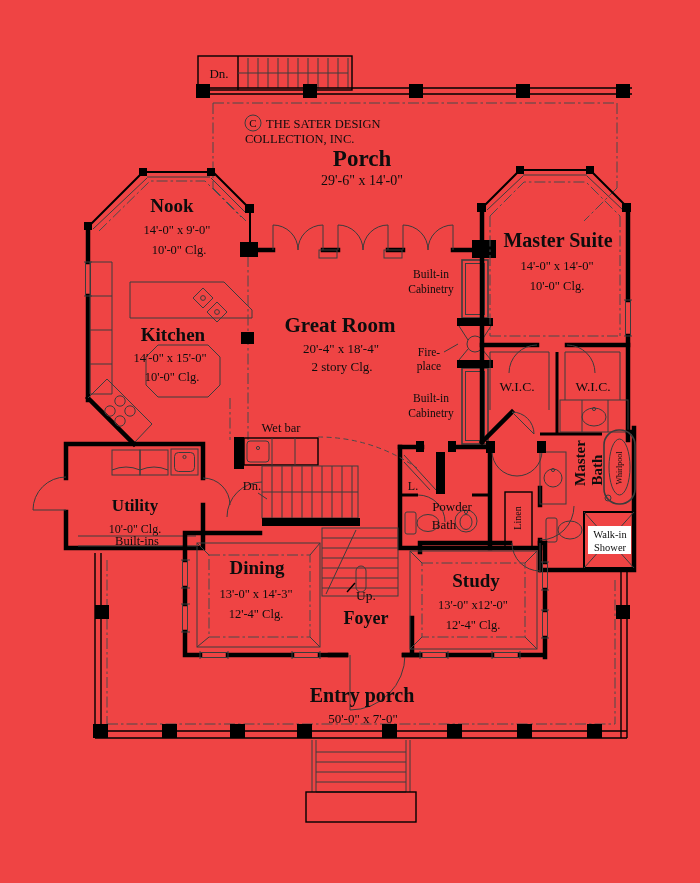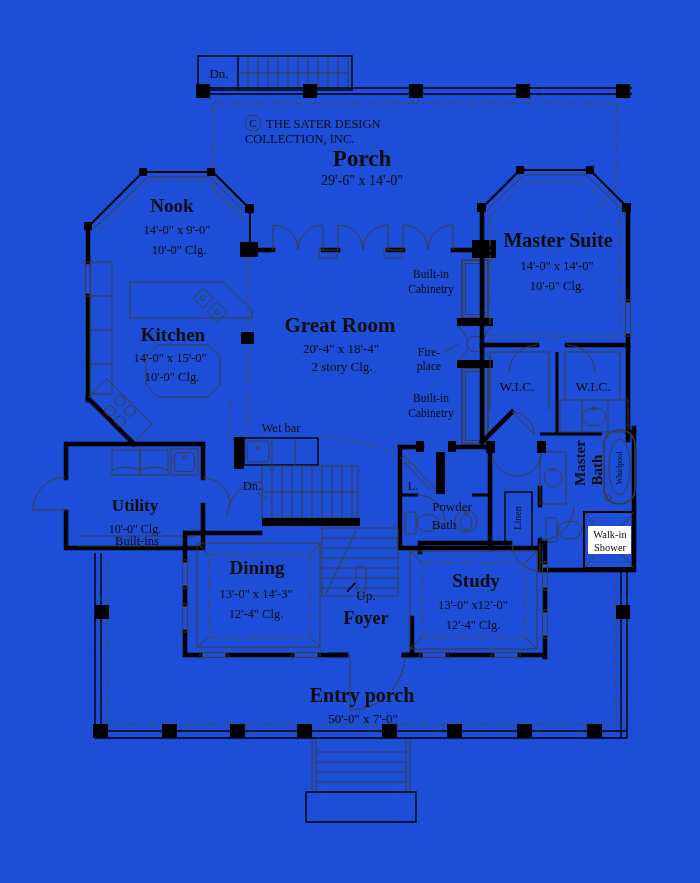--- a/index.html
+++ b/index.html
@@ -1,16 +1,16 @@
 <!DOCTYPE html>
 <html><head>
 <meta charset="utf-8">
 <style>
   html,body{margin:0;padding:0;background:#ffffff;}
-  .canvas{position:relative;width:700px;height:883px;background:#1d4ed8;overflow:hidden;}
+  .canvas{position:relative;width:700px;height:883px;background:#ef4444;overflow:hidden;}
   svg{display:block;}
   svg text{font-family:"Liberation Serif","DejaVu Serif",serif;fill:#0d0d0d;}
   .rn{font-weight:bold;}
   .mid{text-anchor:middle;}
   .w5{stroke:#000;stroke-width:4.5;fill:none;stroke-linecap:square;}
   .w3{stroke:#000;stroke-width:3;fill:none;}
   .w2{stroke:#000;stroke-width:2;fill:none;}
   .w15{stroke:#000;stroke-width:1.4;fill:none;}
   .thin{stroke:#3c3c3c;stroke-width:1;fill:none;}
   .thin2{stroke:#3c3c3c;stroke-width:1.6;fill:none;}

